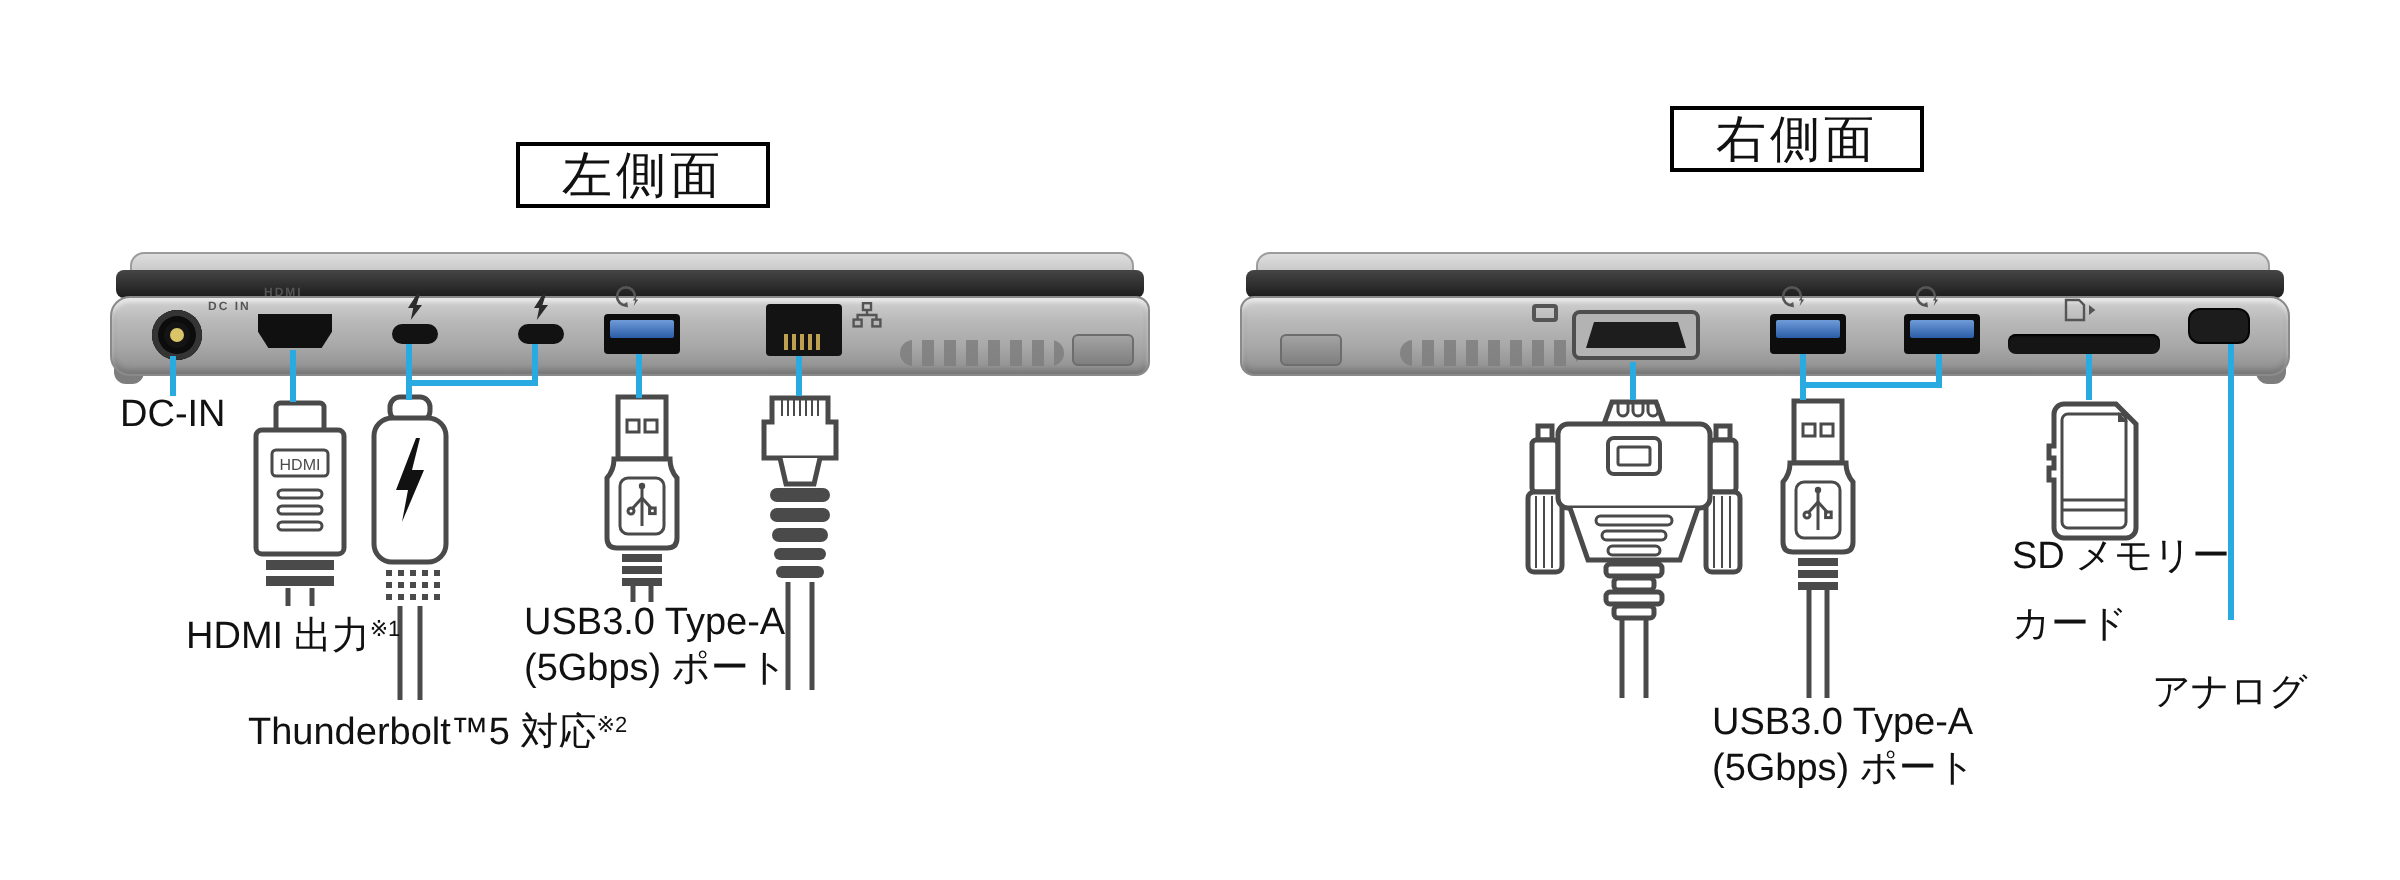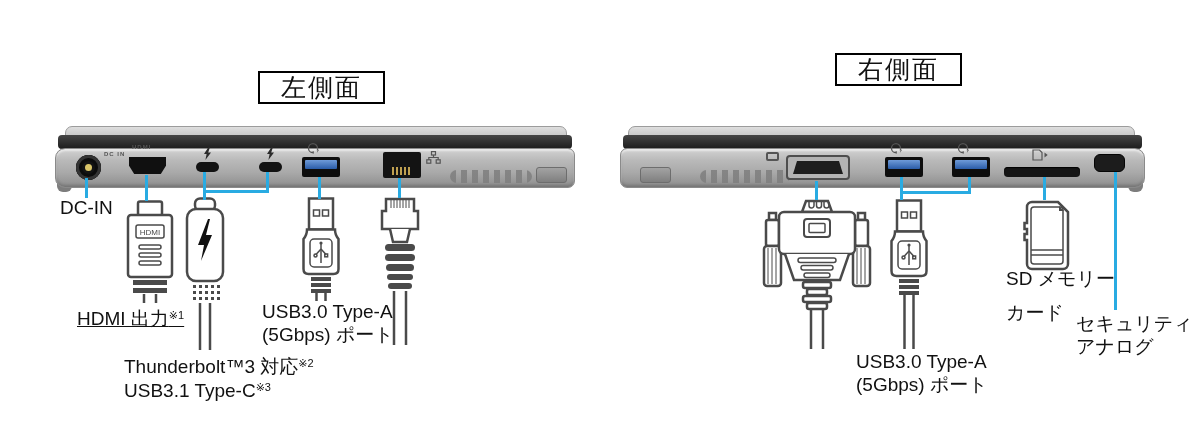--- a/index.html
+++ b/index.html
@@ -214,28 +214,25 @@
       <rect x="9" y="77" width="26" height="6" rx="3" fill="#4a4a4a" stroke="none"></rect>
       <rect x="10" y="86" width="24" height="6" rx="3" fill="#4a4a4a" stroke="none"></rect>
       <line x1="16" y1="94" x2="16" y2="148"></line>
       <line x1="28" y1="94" x2="28" y2="148"></line>
     </svg>
   </div>
 
   <div class="lbl" style="left:60px;top:196px;">
     <span>DC-IN</span>
   </div>
-  <div class="lbl" style="left:77px;top:304px;text-decoration:underline;">
+  <div class="lbl" style="left:93px;top:304px;">
     <span>HDMI 出力</span><span class="sup">※1</span>
   </div>
   <div class="lbl" style="left:124px;top:352px;">
-    <span>Thunderbolt™3 対応</span><span class="sup">※2</span>
-  </div>
-  <div class="lbl" style="left:124px;top:376px;">
-    <span>USB3.1 Type-C</span><span class="sup">※3</span>
+    <span>Thunderbolt™5 対応</span><span class="sup">※2</span>
   </div>
   <div class="lbl" style="left:262px;top:300px;">
     <span>USB3.0 Type-A</span>
   </div>
   <div class="lbl" style="left:262px;top:323px;">
     <span>(5Gbps) ポート</span>
   </div>
 
   <div class="title-box" style="left:835px;top:53px;text-align:right;">
     <span>右側面</span>
@@ -372,20 +369,17 @@
   </div>
   <div class="lbl" style="left:856px;top:373px;">
     <span>(5Gbps) ポート</span>
   </div>
   <div class="lbl" style="left:1006px;top:267px;">
     <span>SD メモリー</span>
   </div>
   <div class="lbl" style="left:1006px;top:301px;">
     <span>カード</span>
   </div>
-  <div class="lbl" style="left:1076px;top:312px;">
-    <span>セキュリティ</span>
-  </div>
   <div class="lbl" style="left:1076px;top:335px;">
     <span>アナログ</span>
   </div>
 
 </div>
 
 </body></html>

